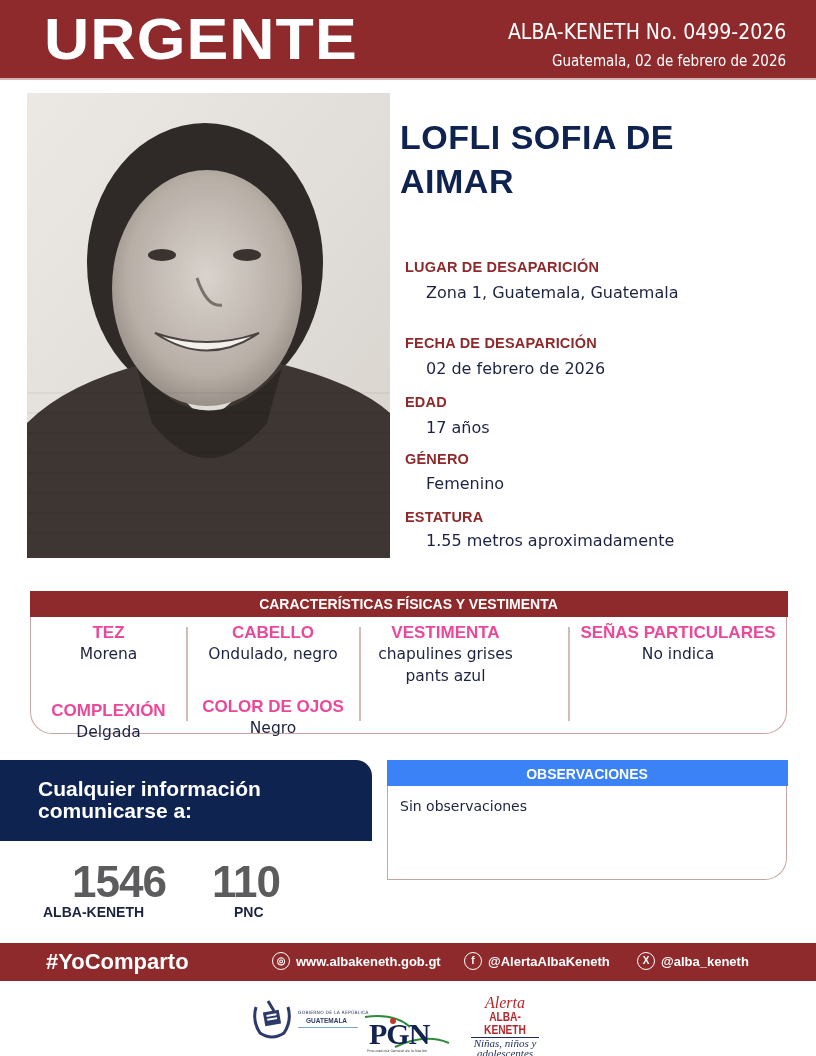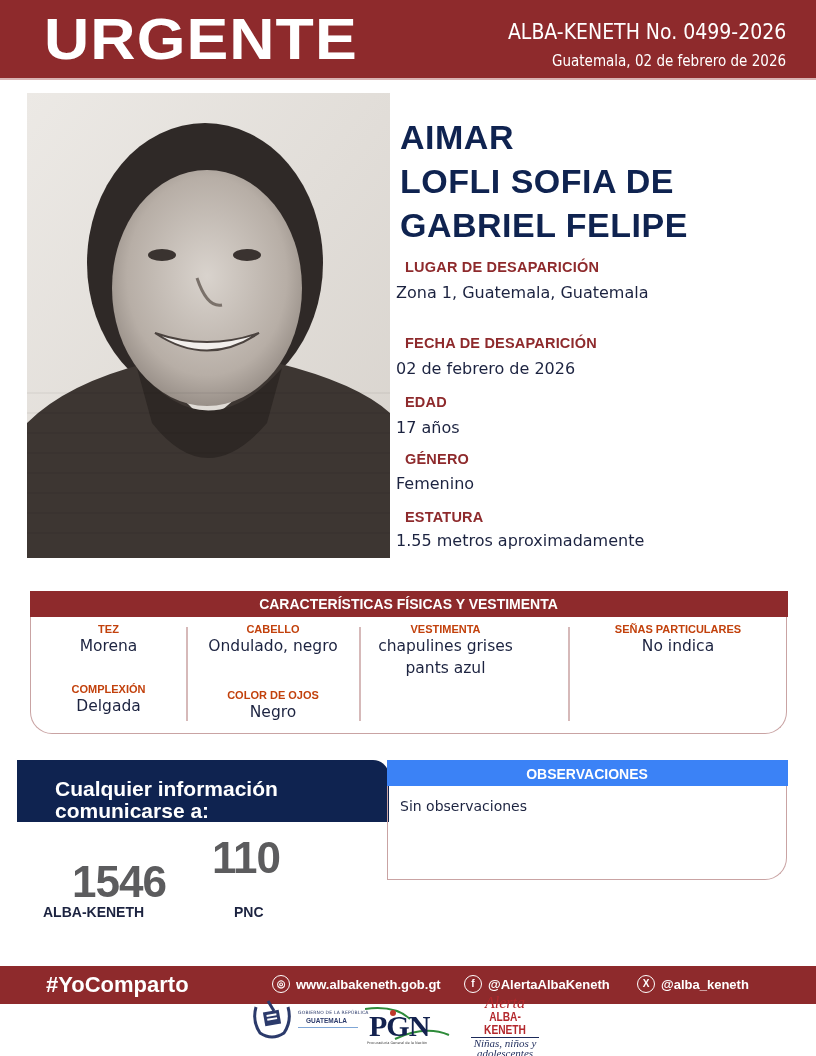--- a/index.html
+++ b/index.html
@@ -40,45 +40,45 @@
       font-size: 34px; line-height: 44px; color: #0f2350; letter-spacing: 0.5px;
     }
     .name div { white-space: nowrap; }
 
     .field-label {
       position: absolute; left: 405px;
       font-family: "Liberation Sans", sans-serif; font-weight: 900;
       font-size: 14.5px; color: #8e2a2c; letter-spacing: 0.2px;
     }
     .field-value {
-      position: absolute; left: 396px;
+      position: absolute; left: 426px;
       font-family: "DejaVu Sans", sans-serif; font-size: 16px; color: #1c2340;
     }
 
     .chars {
       position: absolute; left: 30px; top: 591px; width: 757px; height: 143px;
       border: 1.5px solid #c9a3a3; border-top: none;
       border-radius: 0 0 22px 22px;
     }
     .chars .bar {
       position: absolute; left: -1.5px; top: 0; width: 758px; height: 26px;
       background: #8e2a2c; color: #ffffff; text-align: center;
       font-family: "Liberation Sans", sans-serif; font-weight: 700; font-size: 14px; line-height: 27px;
     }
     .col { position: absolute; top: 26px; text-align: center; }
     .col .lbl {
-      font-family: "Liberation Sans", sans-serif; font-weight: 900; font-size: 11px; color: #c2410c;
+      font-family: "Liberation Sans", sans-serif; font-weight: 900; font-size: 17px; color: #ec4899;
       white-space: nowrap;
     }
     .col .val { font-family: "DejaVu Sans", sans-serif; font-size: 15.5px; color: #1c2340; line-height: 22px; white-space: nowrap; }
     .vdiv { position: absolute; top: 36px; width: 1.5px; height: 94px; background: #d6b9b9; }
 
     .contact-box {
-      position: absolute; left: 0; top: 760px; width: 372px; height: 62px;
-      background: #0f2350; border-radius: 0 16px 0 0; margin-left: 17px;
+      position: absolute; left: 0; top: 760px; width: 372px; height: 81px;
+      background: #0f2350; border-radius: 0 16px 0 0;
     }
     .contact-box .t {
       position: absolute; left: 38px; top: 18px;
       font-family: "Liberation Sans", sans-serif; font-weight: 700; font-size: 21px; line-height: 22px; color: #ffffff;
     }
     .num {
       position: absolute; font-family: "Liberation Sans", sans-serif; font-weight: 900; color: #5c5c5e;
       font-size: 44px; line-height: 44px; letter-spacing: -1px;
     }
     .num-lbl {
@@ -91,39 +91,39 @@
     }
     .obs .bar {
       position: absolute; left: -1.5px; top: 0; width: 401px; height: 26px;
       background: #3b82f6; color: #ffffff; text-align: center;
       font-family: "Liberation Sans", sans-serif; font-weight: 900; font-size: 14px; line-height: 28px;
     }
     .obs .txt { position: absolute; left: 12px; top: 38px; font-size: 14px; color: #1c2340; }
 
     .footer-bar {
       position: absolute; left: 0; top: 943px; width: 816px; height: 38px;
-      background: #8e2a2c; color: #ffffff; margin-top: 23px;
+      background: #8e2a2c; color: #ffffff;
     }
     .footer-bar .hash {
       position: absolute; left: 46px; top: 4px;
       font-family: "Liberation Sans", sans-serif; font-weight: 900; font-size: 22px; line-height: 30px;
     }
     .social { position: absolute; top: 9px; display: flex; align-items: center; gap: 6px;
       font-family: "Liberation Sans", sans-serif; font-size: 13px; font-weight: 700; }
     .social .ic {
       width: 18px; height: 18px; border-radius: 50%; border: 1.5px solid #ffffff;
       display: inline-flex; align-items: center; justify-content: center; font-size: 10px; line-height: 1;
     }
 
     .logos { position: absolute; top: 995px; left: 0; width: 816px; height: 50px; }
     .logo-gov { position: absolute; left: 250px; top: 0; width: 110px; height: 48px; }
     .logo-gov .small { position: absolute; left: 48px; top: 15px; font-size: 4.5px; color: #2b3a6b; letter-spacing: 0.2px; white-space: nowrap; }
     .logo-gov .big { position: absolute; left: 56px; top: 22px; font-family: "Liberation Sans", sans-serif; font-weight: 700; font-size: 6.5px; color: #2b3a6b; }
     .logo-gov .line { position: absolute; left: 48px; top: 32px; width: 60px; height: 1px; background: #7fa6d6; }
-    .logo-pgn { position: absolute; left: 365px; top: 10px; width: 85px; height: 44px; }
+    .logo-pgn { position: absolute; left: 365px; top: 18px; width: 85px; height: 44px; }
     .logo-pgn .pgn { position: absolute; left: 4px; top: 4px; font-family: "Liberation Serif", serif; font-weight: 700; font-size: 30px; color: #13224f; letter-spacing: -1px; }
     .logo-pgn .sub { position: absolute; left: 2px; top: 36px; font-size: 3.5px; color: #444; white-space: nowrap; }
     .logo-alerta { position: absolute; left: 465px; top: 0; width: 80px; height: 48px; text-align: center; }
     .logo-alerta .a1 { font-family: "Liberation Serif", serif; font-style: italic; font-size: 16px; color: #b3282d; line-height: 16px; }
     .logo-alerta .a2 { font-family: "Liberation Sans", sans-serif; font-weight: 900; font-size: 12px; color: #b3282d; line-height: 13px; border-bottom: 1.5px solid #1c2a5a; transform: scaleX(0.85); }
     .logo-alerta .a3 { font-family: "Liberation Serif", serif; font-style: italic; font-size: 11px; color: #1c2a5a; line-height: 10px; }
   </style>
 </head>
 <body>
 
@@ -169,23 +169,22 @@
         <line x1="0" y1="360" x2="363" y2="360"></line>
       <line x1="0" y1="380" x2="363" y2="380"></line>
         <line x1="0" y1="400" x2="363" y2="400"></line>
       <line x1="0" y1="420" x2="363" y2="420"></line>
         <line x1="0" y1="440" x2="363" y2="440"></line>
     </g>
   </svg>
 </div>
 
 <div class="name">
+  <div>LOFLI SOFIA DE</div>
   <div>AIMAR</div>
-  <div>LOFLI SOFIA DE</div>
-  <div>GABRIEL FELIPE</div>
 </div>
 
 <div class="field-label" style="top:259px;">LUGAR DE DESAPARICIÓN</div>
 <div class="field-value" style="top:283px;">Zona 1, Guatemala, Guatemala</div>
 
 <div class="field-label" style="top:335px;">FECHA DE DESAPARICIÓN</div>
 <div class="field-value" style="top:359px;">02 de febrero de 2026</div>
 
 <div class="field-label" style="top:394px;">EDAD</div>
 <div class="field-value" style="top:418px;">17 años</div>
@@ -195,21 +194,21 @@
 
 <div class="field-label" style="top:509px;">ESTATURA</div>
 <div class="field-value" style="top:531px;">1.55 metros aproximadamente</div>
 
 <div class="chars">
   <div class="bar">CARACTERÍSTICAS FÍSICAS Y VESTIMENTA</div>
 
   <div class="col" style="left:0; width:155px; top:32px;">
     <div class="lbl">TEZ</div>
     <div class="val">Morena</div>
-    <div class="lbl" style="margin-top:26px;">COMPLEXIÓN</div>
+    <div class="lbl" style="margin-top:36px;">COMPLEXIÓN</div>
     <div class="val">Delgada</div>
   </div>
   <div class="vdiv" style="left:155px;"></div>
 
   <div class="col" style="left:156px; width:172px; top:32px;">
     <div class="lbl">CABELLO</div>
     <div class="val">Ondulado, negro</div>
     <div class="lbl" style="margin-top:32px;">COLOR DE OJOS</div>
     <div class="val">Negro</div>
   </div>
@@ -229,21 +228,21 @@
 </div>
 
 <div class="contact-box">
   <div class="t">
     <div>Cualquier información</div>
     <div>comunicarse a:</div>
   </div>
 </div>
 <div class="num" style="left:44px; top:860px;margin-left:28px;">1546</div>
 <div class="num-lbl" style="left:43px; top:904px;">ALBA-KENETH</div>
-<div class="num" style="left:212px; top:836px;">110</div>
+<div class="num" style="left:212px; top:860px;">110</div>
 <div class="num-lbl" style="left:234px; top:904px;">PNC</div>
 
 <div class="obs">
   <div class="bar">OBSERVACIONES</div>
   <div class="txt">Sin observaciones</div>
 </div>
 
 <div class="footer-bar">
   <div class="hash">#YoComparto</div>
   <div class="social" style="left:272px;">

